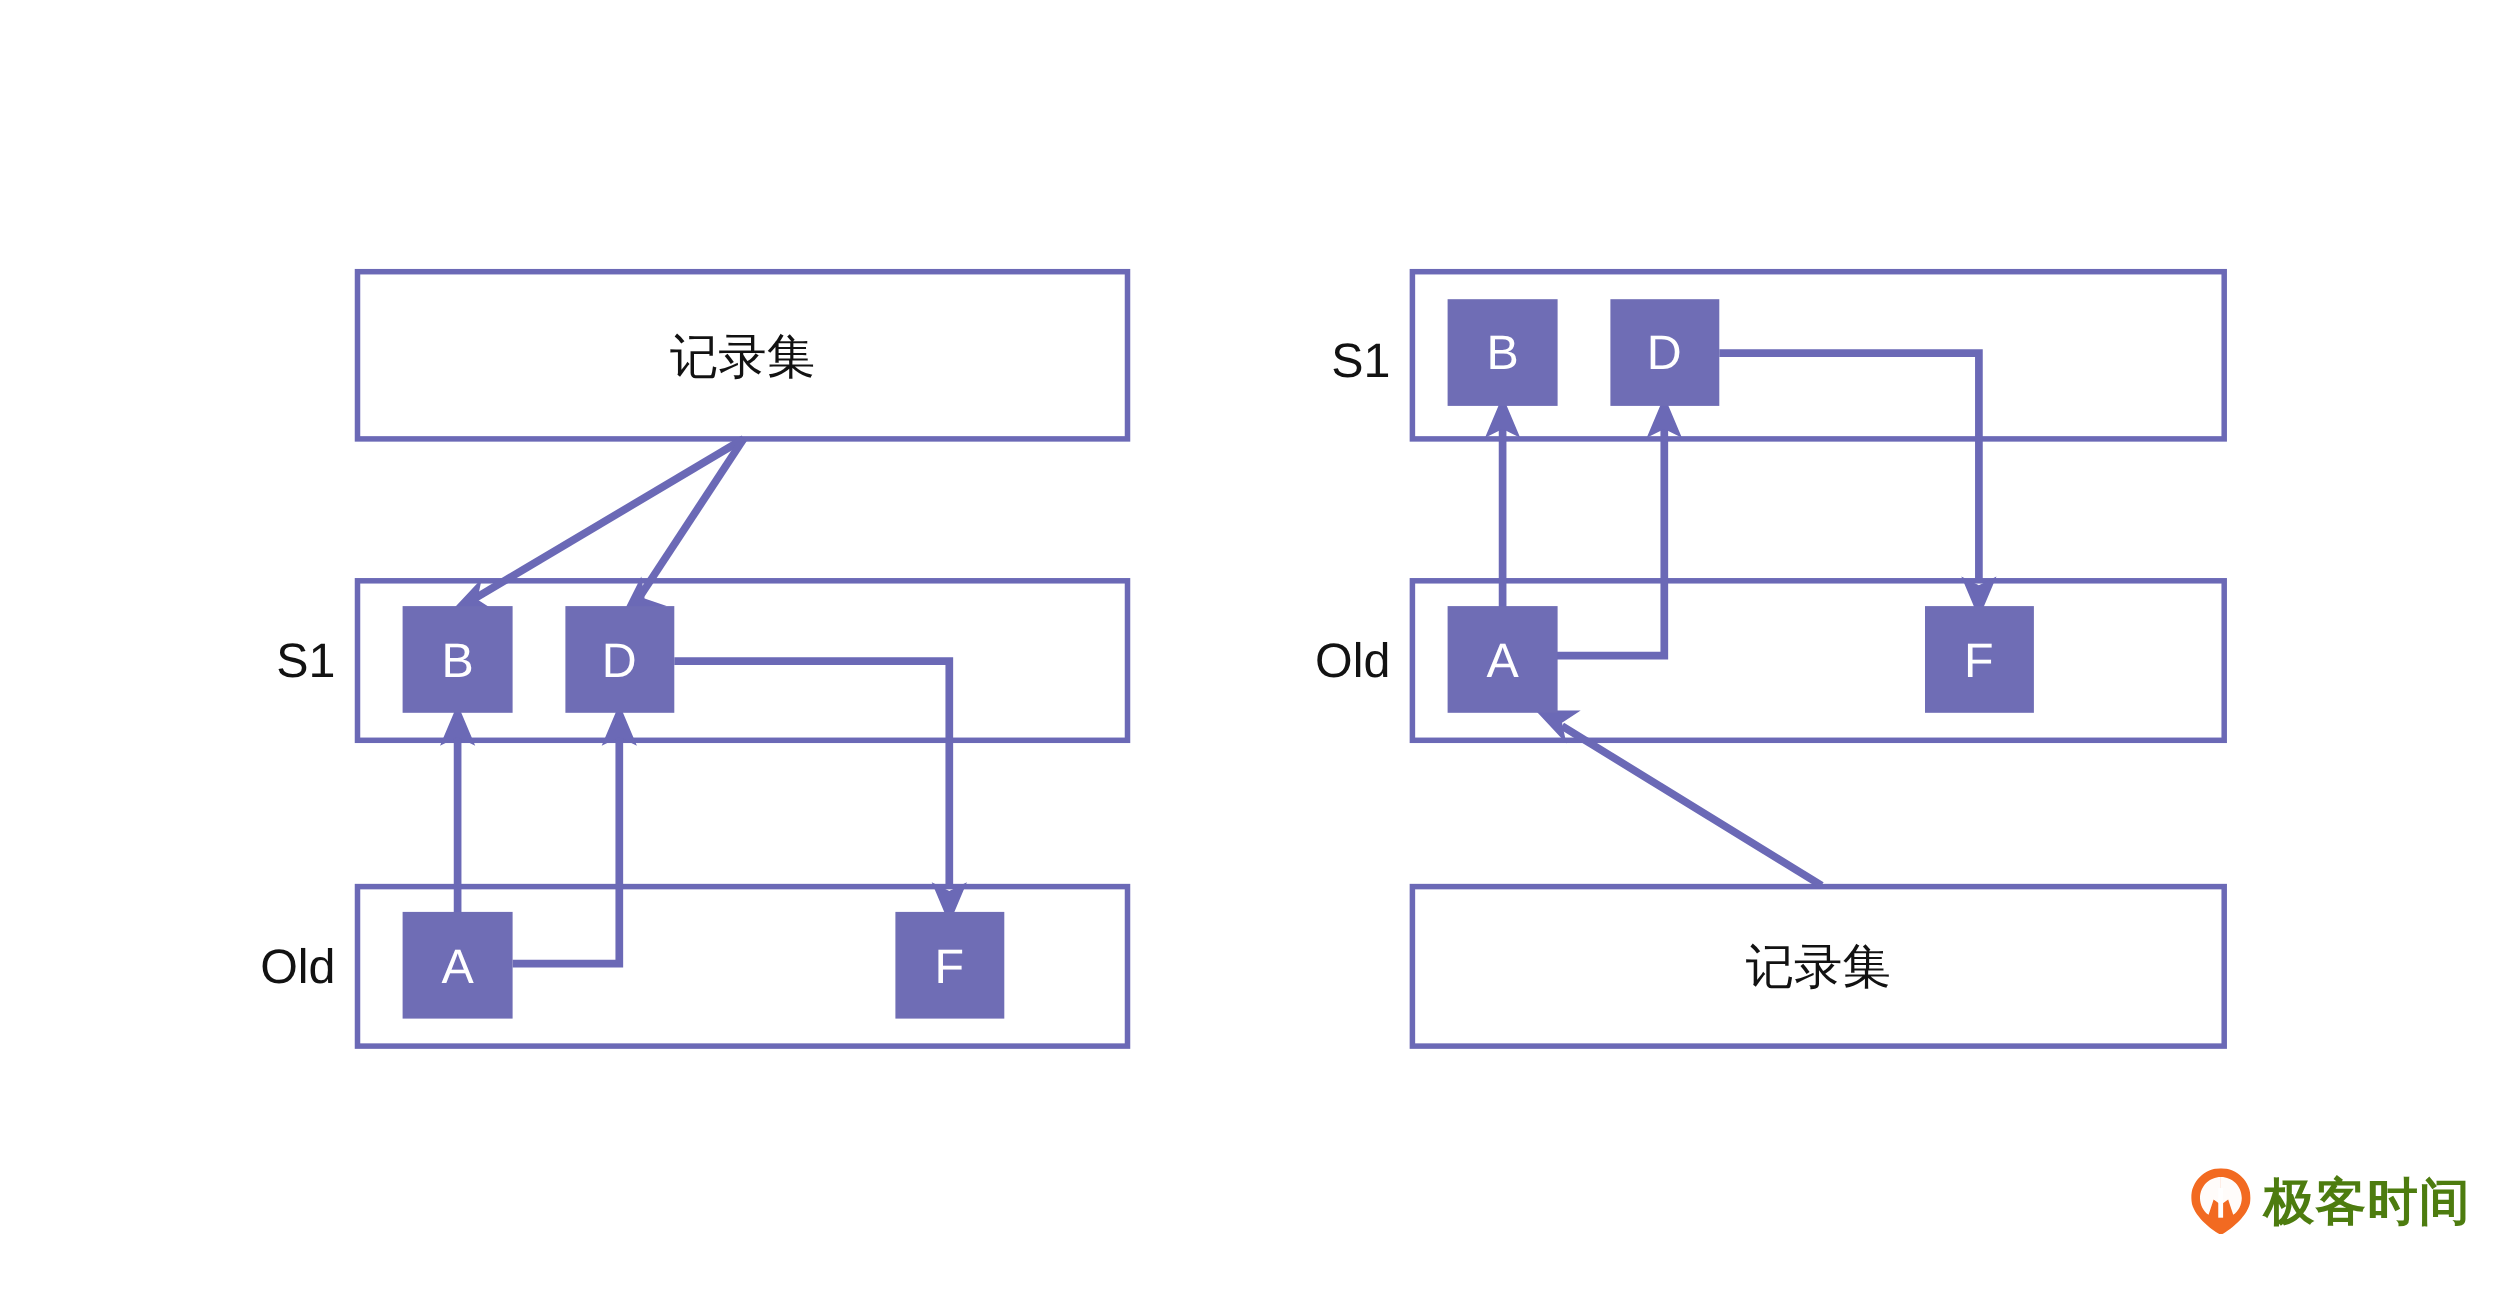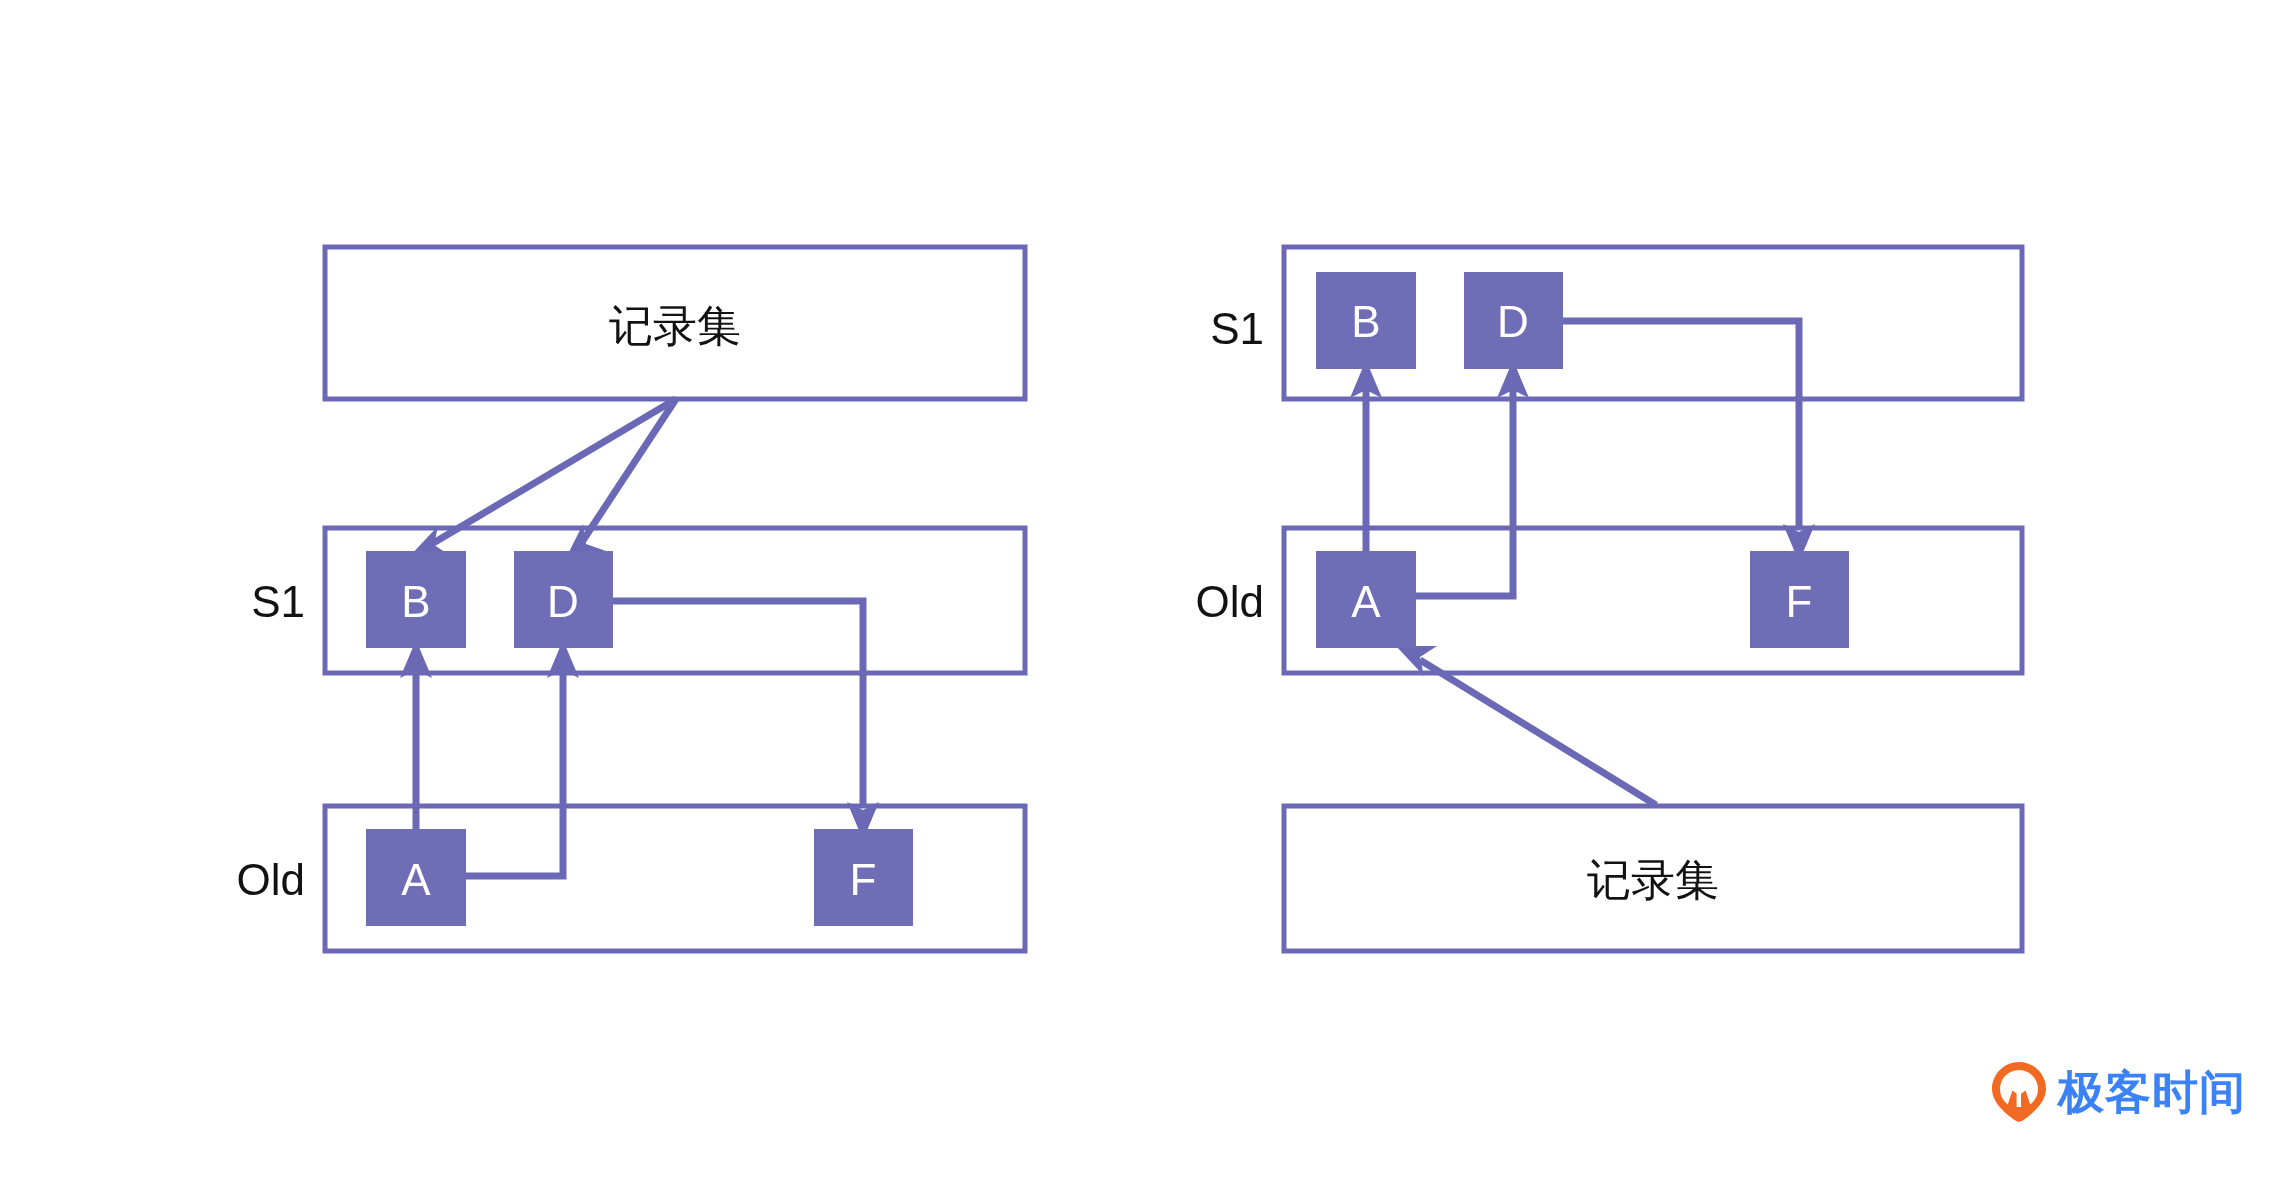--- a/index.html
+++ b/index.html
@@ -73,21 +73,21 @@
   }
   .brand-mark {
     width: 54px;
     height: 60px;
     position: relative;
   }
   .brand-text {
     font-family: "Liberation Sans", sans-serif;
     font-size: 46px;
     font-weight: bold;
-    color: #3b82f6;
+    color: #4d7c0f;
     letter-spacing: 1px;
     line-height: 1;
     white-space: nowrap;
   }
 </style>
 </head>
 <body>
 
 <div id="diagram-root">
 

